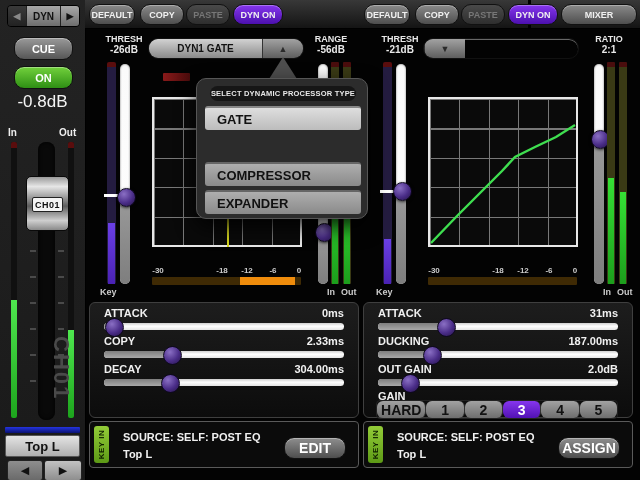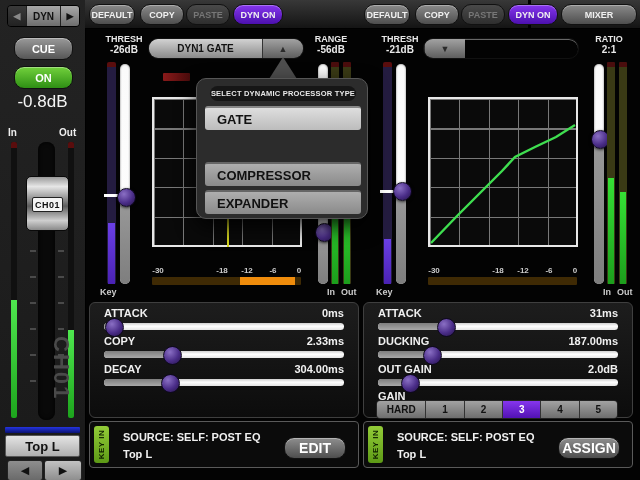--- a/index.html
+++ b/index.html
@@ -74,22 +74,22 @@
   .srow{position:absolute;left:14px;right:14px;height:28px;}
   .slabel{position:absolute;left:0;top:0;font-size:11px;font-weight:bold;color:#f0f0f0;}
   .svalue{position:absolute;right:0;top:0;font-size:11px;font-weight:bold;color:#f0f0f0;}
   .strack{position:absolute;left:0;right:0;top:16px;height:7px;border-radius:4px;
     background:linear-gradient(#cfcfcf,#ffffff 45%,#e4e4e4);}
   .sgray{position:absolute;left:0;top:0;bottom:0;border-radius:4px 0 0 4px;background:linear-gradient(#7e7e7e,#a8a8a8);}
   .sthumb{position:absolute;top:-5px;width:17px;height:17px;border-radius:50%;border:1px solid #0e081f;
     background:radial-gradient(circle at 35% 30%,#8a6fc4,#4a2d88 55%,#231244);}
   .knee-label{position:absolute;left:14px;font-size:11px;font-weight:bold;color:#f0f0f0;}
   .kneeseg{position:absolute;display:flex;height:17px;border:1px solid #222;border-radius:4px;overflow:hidden;}
-  .kneeseg .kc{flex:1;display:flex;align-items:center;justify-content:center;font-size:10px;font-weight:bold;color:#111;
-    background:linear-gradient(#a2a2a2,#6e6e6e);border-right:1px solid #333;}
+  .kneeseg .kc{flex:1;display:flex;align-items:center;justify-content:center;font-size:14px;font-weight:bold;color:#111;
+    background:linear-gradient(#a2a2a2,#6e6e6e);border-right:1px solid #333;border-radius:6px;}
   .kneeseg .kc:last-child{border-right:none;}
   .kneeseg .kc.wide{flex:1.3;}
   .kneeseg .kc.sel{background:linear-gradient(#8636ee,#5212b4);color:#fff;}
   
   .keypanel{width:270px;height:47px;border:1px solid #5a5a5a;border-radius:4px;background:#0b0b0b;box-sizing:border-box;}
   .keytab{position:absolute;left:4px;top:4px;width:15px;height:37px;border-radius:3px;background:linear-gradient(#93cc38,#5d9a16);
     display:flex;align-items:center;justify-content:center;}
   .keytab span{transform:rotate(-90deg);font-size:8px;font-weight:bold;color:#102000;white-space:nowrap;letter-spacing:.5px;}
   .keysrc{position:absolute;left:33px;top:9px;font-size:11px;font-weight:bold;color:#f0f0f0;}
   .keych{position:absolute;left:33px;top:26px;font-size:11px;font-weight:bold;color:#f0f0f0;}

